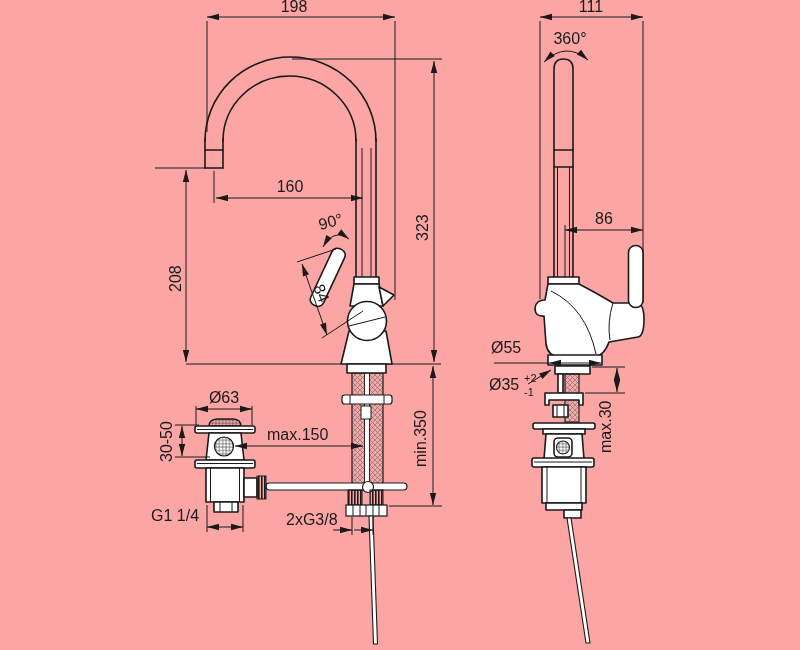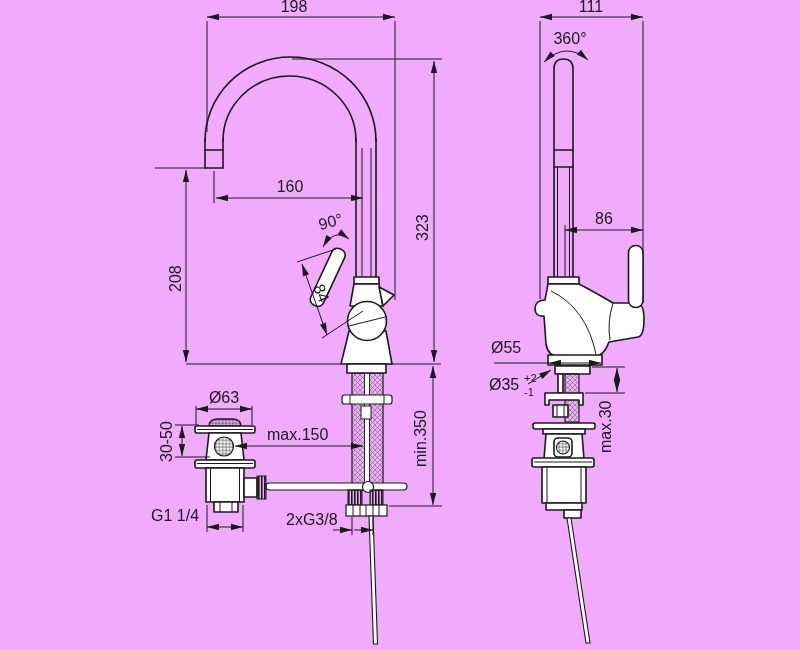--- a/index.html
+++ b/index.html
@@ -1,16 +1,16 @@
 <!DOCTYPE html>
 <html><head>
 <meta charset="utf-8">
 <style>
   html,body{margin:0;padding:0;background:#ffffff;}
-  .stage{position:relative;width:800px;height:650px;background:#f0abfc;overflow:hidden;
+  .stage{position:relative;width:800px;height:650px;background:#fca5a5;overflow:hidden;
          font-family:"Liberation Sans", sans-serif;}
   svg{position:absolute;left:0;top:0;}
   svg text{font-family:"Liberation Sans", sans-serif;font-size:16px;fill:#1a1a1a;}
   svg text.small{font-size:11px;}
   .obj{stroke:#1a1a1a;stroke-width:1.6;fill:none;stroke-linejoin:round;stroke-linecap:round;}
   .objf{stroke:#1a1a1a;stroke-width:1.6;fill:#ffffff;stroke-linejoin:round;}
   .thin{stroke:#1a1a1a;stroke-width:1;fill:none;}
   .dim{stroke:#1a1a1a;stroke-width:1;fill:none;}
 </style>
 </head>

